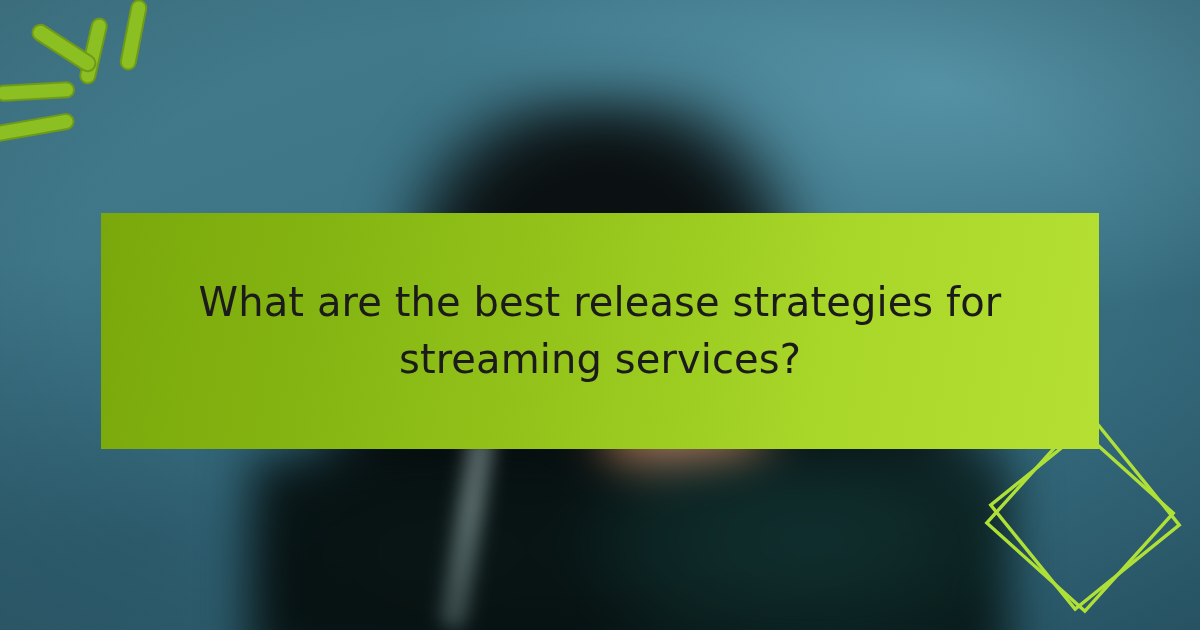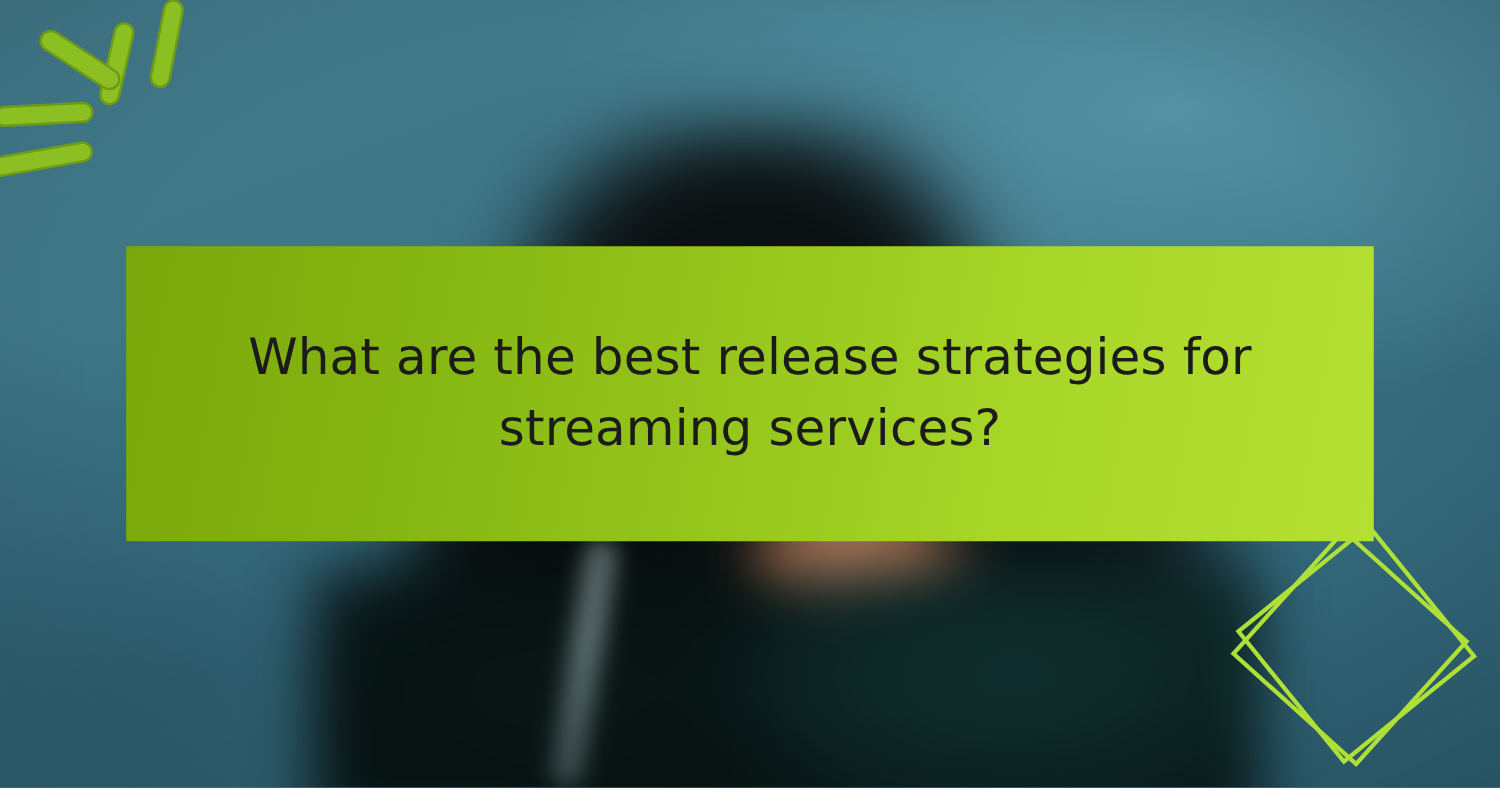--- a/index.html
+++ b/index.html
@@ -99,21 +99,21 @@
 
   
   .sunburst { position:absolute; left:0; top:0; width:230px; height:170px; }
 
   
   .diamonds { position:absolute; right:0; bottom:0; width:230px; height:240px; }
 
   
   #banner {
     position:absolute;
-    left:101px; top:197px;
+    left:101px; top:213px;
     width:998px; height:236px;
     background:linear-gradient(100deg, #7aa80c 0%, #84b411 22%, #96c61c 48%, #a8d629 72%, #b5e033 100%);
     display:flex;
     align-items:center;
     justify-content:center;
   }
   #headline {
     width:86%;
     text-align:center;
     color:#1b1b1b;

